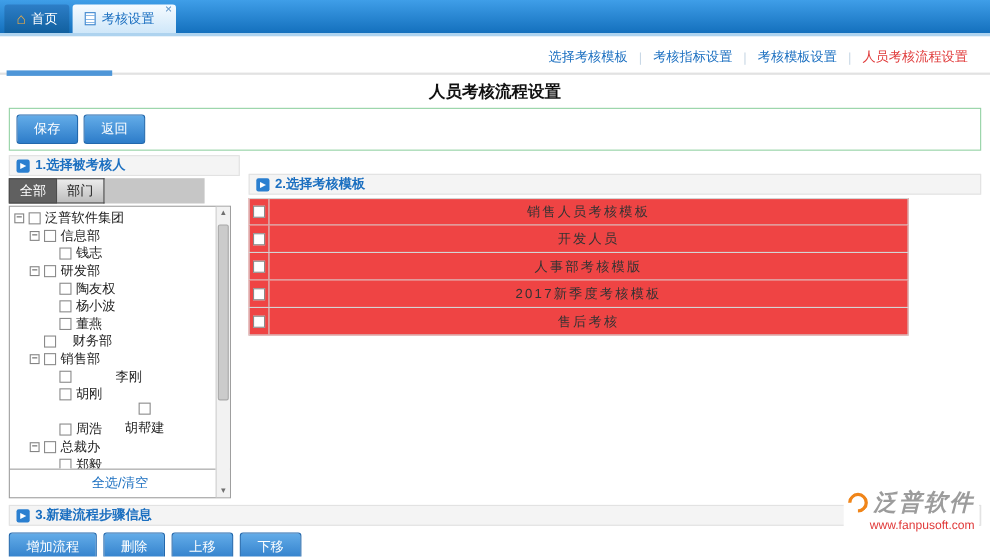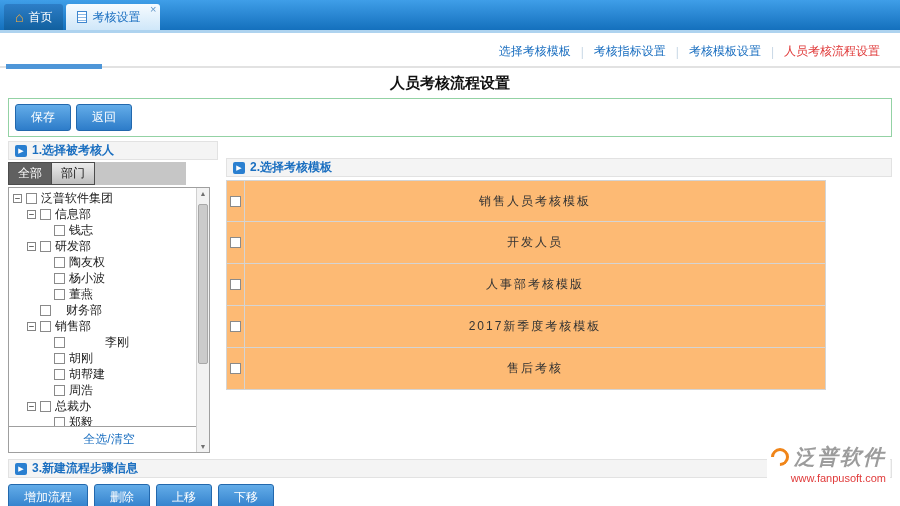--- a/index.html
+++ b/index.html
@@ -46,21 +46,21 @@
     font:9px/7px "DejaVu Sans Mono",monospace;text-align:center;flex:none}
   .cb{width:11px;height:11px;border:1px solid #8a8a8a;background:#fff;flex:none;display:inline-block}
   .scroll{position:absolute;top:0;right:0;bottom:0;width:13px;background:#f2f2f2;border-left:1px solid #d0d0d0;
     display:flex;flex-direction:column;align-items:center;justify-content:space-between;font-size:7px;color:#707070;padding:2px 0}
   .scroll .thumb{position:absolute;top:16px;left:1px;width:10px;height:160px;background:#cbcbcb;border:1px solid #a8a8a8;border-radius:2px}
   .tree-footer{border-top:1px solid #9f9f9f;text-align:center;font-size:12px;padding:4px 0}
   .tree-footer a{color:#1b6fc0;text-decoration:none;cursor:pointer}
   .right-col{flex:1;margin-top:17px}
   
   .tpl-list{margin-top:3px;width:600px}
-  .tpl-row{display:flex;border:1px solid #d4d4d4;border-top:none;height:42px;background:#fdba74}
+  .tpl-row{display:flex;border:1px solid #d4d4d4;border-top:none;height:25px;background:#ef4444}
   .tpl-row:first-child{border-top:1px solid #d4d4d4}
   .tpl-cb{width:18px;border-right:1px solid #d4d4d4;display:flex;align-items:center;justify-content:center}
   .tpl-name{flex:1;display:flex;align-items:center;justify-content:center;font-size:12px;color:#333;letter-spacing:2px}
   
   .sec3-header{margin:6px 8px 0;justify-content:space-between}
   .sec3-left{display:flex;align-items:center;gap:5px}
   .expand-link{color:#1b6fc0;font-size:12px;display:flex;align-items:center;gap:4px;cursor:pointer;text-decoration:none}
   .panel-ic{width:11px;height:11px;border:1px solid #2a7fd0;background:#fff;box-shadow:inset 0 3px 0 #2a7fd0;display:inline-block}
   .sec3-btns{margin:6px 8px 5px;display:flex;gap:6px}
   
@@ -160,21 +160,21 @@
             <span>销售部</span>
           </div>
           <div class="tree-row" style="padding-left: 45px; gap: 40px;">
             <span class="cb"></span>
             <span>李刚</span>
           </div>
           <div class="tree-row" style="padding-left: 45px;">
             <span class="cb"></span>
             <span>胡刚</span>
           </div>
-          <div class="tree-row" style="padding-left: 45px;">
+          <div class="tree-row" style="padding-left: 45px; flex-direction: column;">
             <span class="cb"></span>
             <span>胡帮建</span>
           </div>
           <div class="tree-row" style="padding-left: 45px;">
             <span class="cb"></span>
             <span>周浩</span>
           </div>
           <div class="tree-row" style="padding-left: 18px;">
             <span class="expander">−</span>
             <span class="cb"></span>

